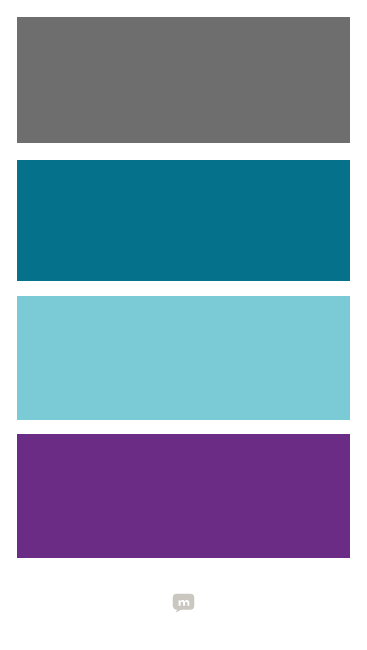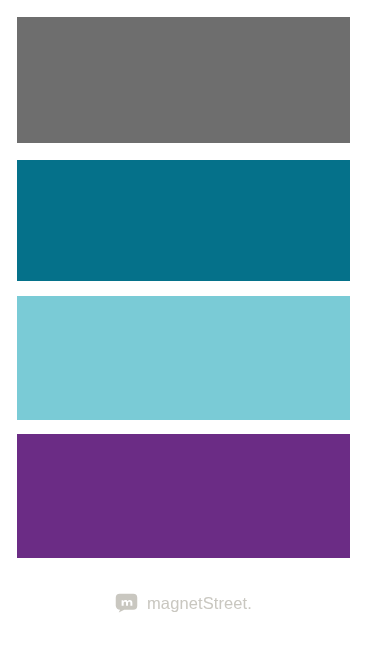--- a/index.html
+++ b/index.html
@@ -85,17 +85,16 @@
   </div>
 
   <div class="brand-footer">
     <div class="brand-lockup">
       <span class="brand-mark-wrap">
         <svg class="brand-mark" viewBox="0 0 46 40" xmlns="http://www.w3.org/2000/svg" aria-hidden="true">
           <path d="M9.5 1.5 H36.5 A8 8 0 0 1 44.5 9.5 V25.5 A8 8 0 0 1 36.5 33.5 H18.5 L7.5 39.2 L10.2 33.4 A8.3 8.3 0 0 1 1.5 25.5 V9.5 A8 8 0 0 1 9.5 1.5 Z" fill="#C9C7C0"></path>
           <path d="M13.2 25.6 V14.6 h3.6 v1.9 a5.1 5.1 0 0 1 4.3-2.3 c1.9 0 3.3 0.8 4 2.4 a5.6 5.6 0 0 1 4.7-2.4 c3.1 0 4.9 2 4.9 5.4 v6 h-3.9 v-5.4 c0-1.8-0.8-2.8-2.3-2.8 -1.5 0-2.5 1.1-2.5 2.9 v5.3 h-3.9 v-5.4 c0-1.8-0.8-2.8-2.3-2.8 -1.5 0-2.5 1.1-2.5 2.9 v5.3 Z" fill="#FFFFFF"></path>
         </svg>
       </span>
-      <span class="brand-wordmark" style="color: rgb(201, 199, 192);">magnetStreet.</span>
     </div>
   </div>
 
 </div>
 
 </body></html>

